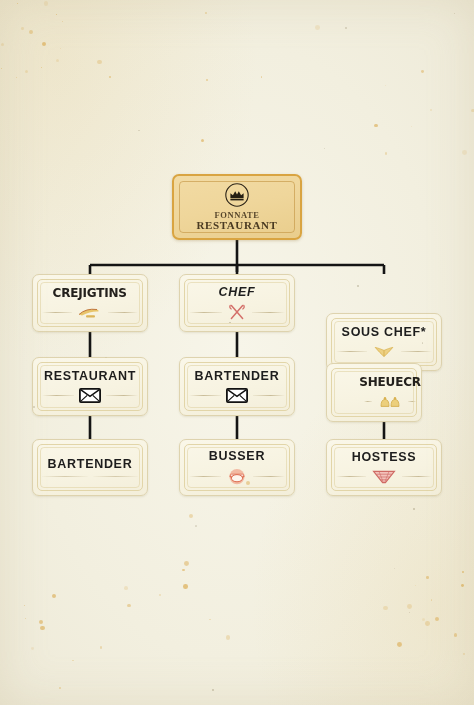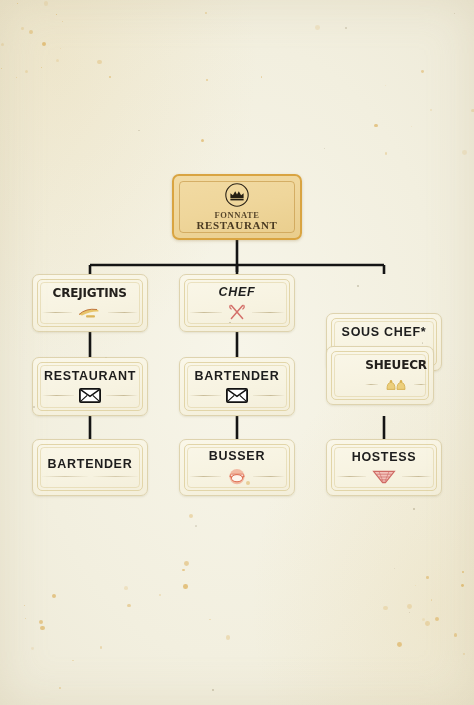--- a/index.html
+++ b/index.html
@@ -270,21 +270,21 @@
         <svg width="22" height="15" viewBox="0 0 22 15">
           <rect x="0.9" y="0.9" width="20.2" height="13.2" rx="1" fill="#ffffff" stroke="#121212" stroke-width="1.8"></rect>
           <path d="M1.6 1.6 L11 8.4 L20.4 1.6" fill="none" stroke="#121212" stroke-width="1.5"></path>
           <path d="M1.6 13.4 L8.2 7.4 M20.4 13.4 L13.8 7.4" fill="none" stroke="#121212" stroke-width="1.2"></path>
         </svg>
       </span>
       <span class="rule right"></span>
     </div>
   </div>
 
-  <div class="node card" style="left:326px; top:346px; width:108px; height:59px;padding-left:32px;">
+  <div class="node card" style="left:326px; top:363px; width:96px; height:59px;padding-left:32px;">
     <div class="card-frame"></div>
     <div class="card-frame2"></div>
     <div class="card-label garbled">SHEUECR</div>
     <div class="card-sub">
       <span class="rule"></span>
       <span class="sub-icon">
         <svg width="26" height="14" viewBox="0 0 26 14">
           <path d="M4 11.4 Q4 4.4 8 4.4 Q12 4.4 12 11.4 Z" fill="#eccf7c" stroke="#d2a945" stroke-width="0.8"></path>
           <path d="M14 11.4 Q14 4.4 18 4.4 Q22 4.4 22 11.4 Z" fill="#eccf7c" stroke="#d2a945" stroke-width="0.8"></path>
           <circle cx="8" cy="3.2" r="1.2" fill="#d9b24f"></circle>

